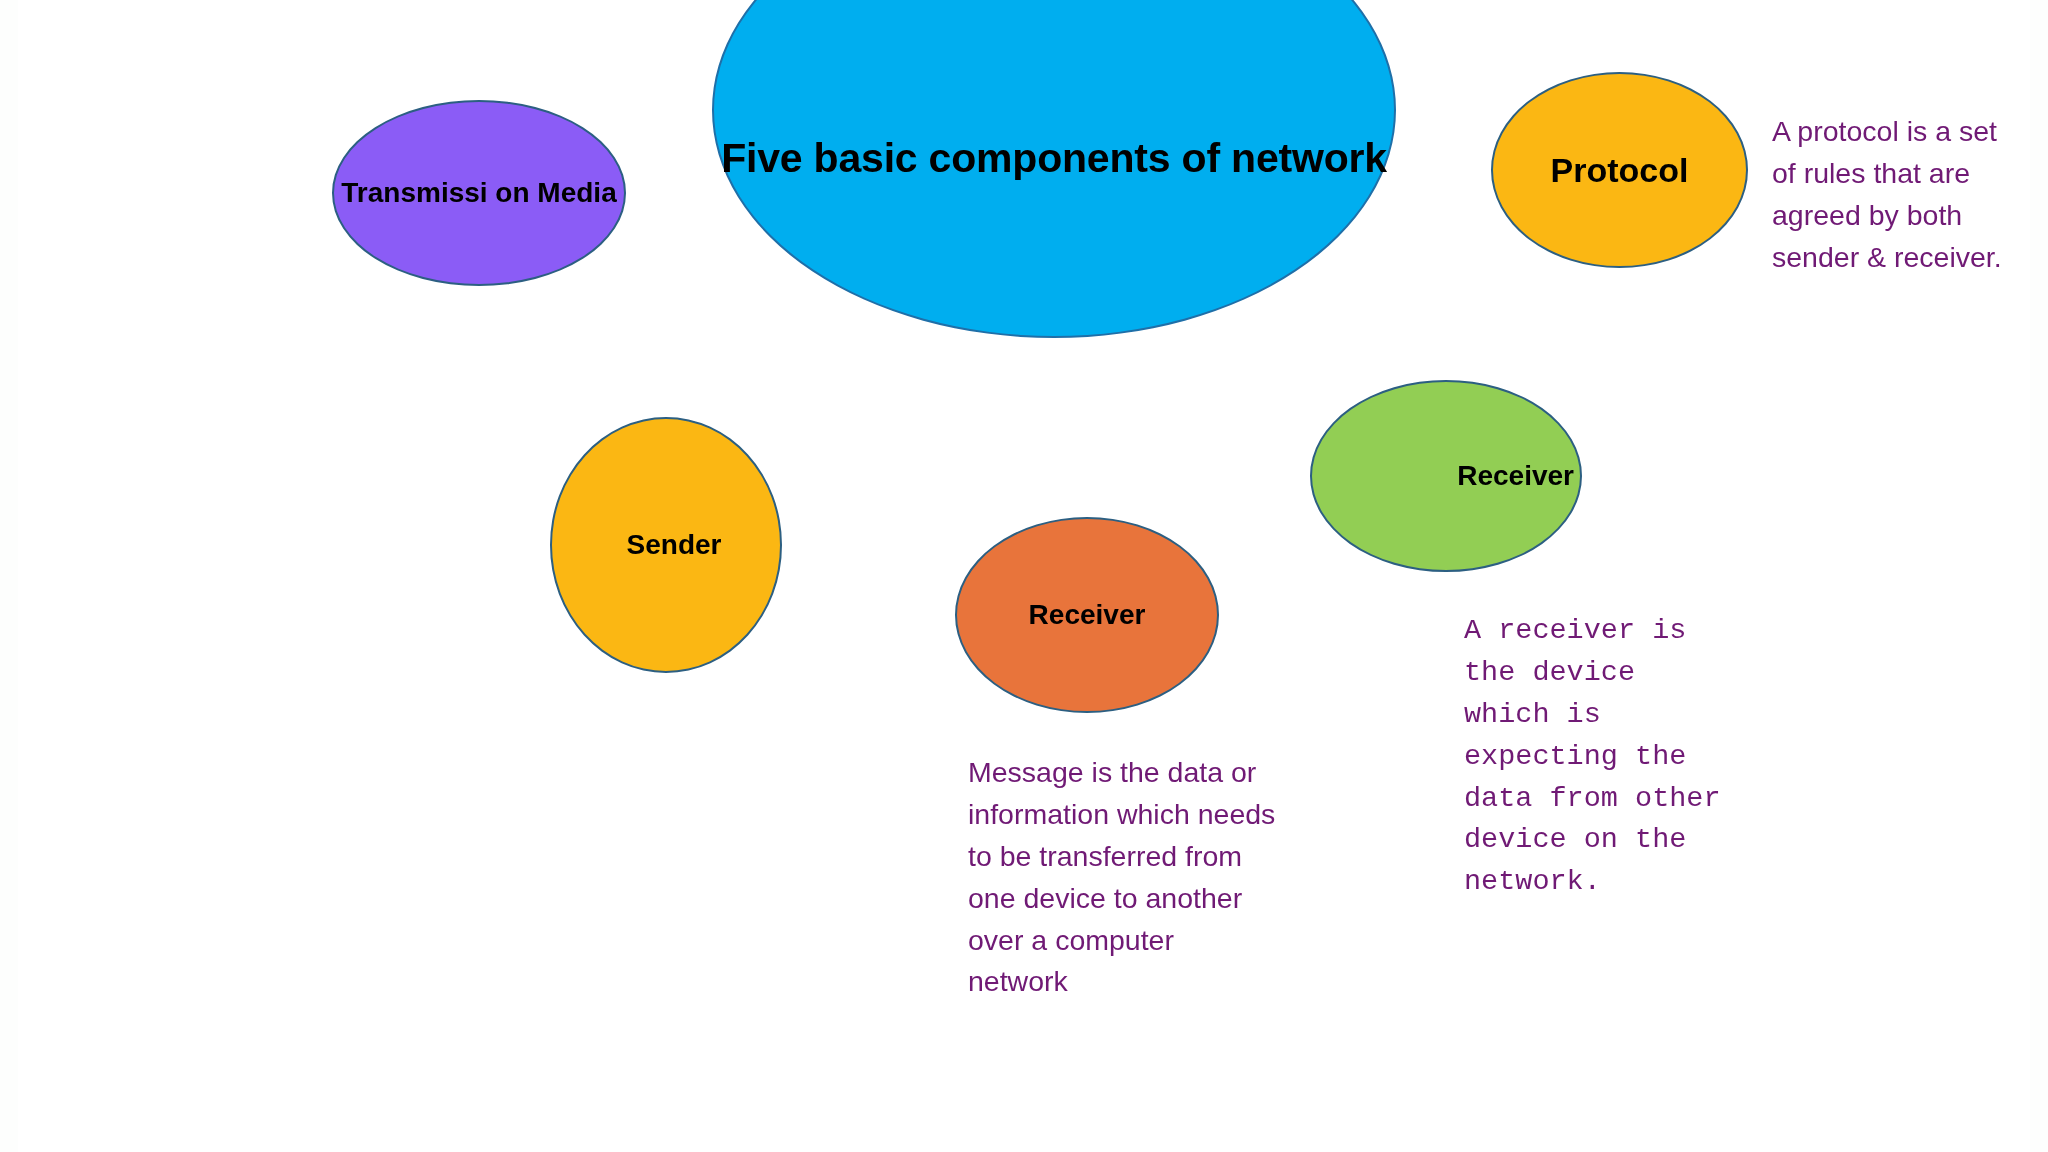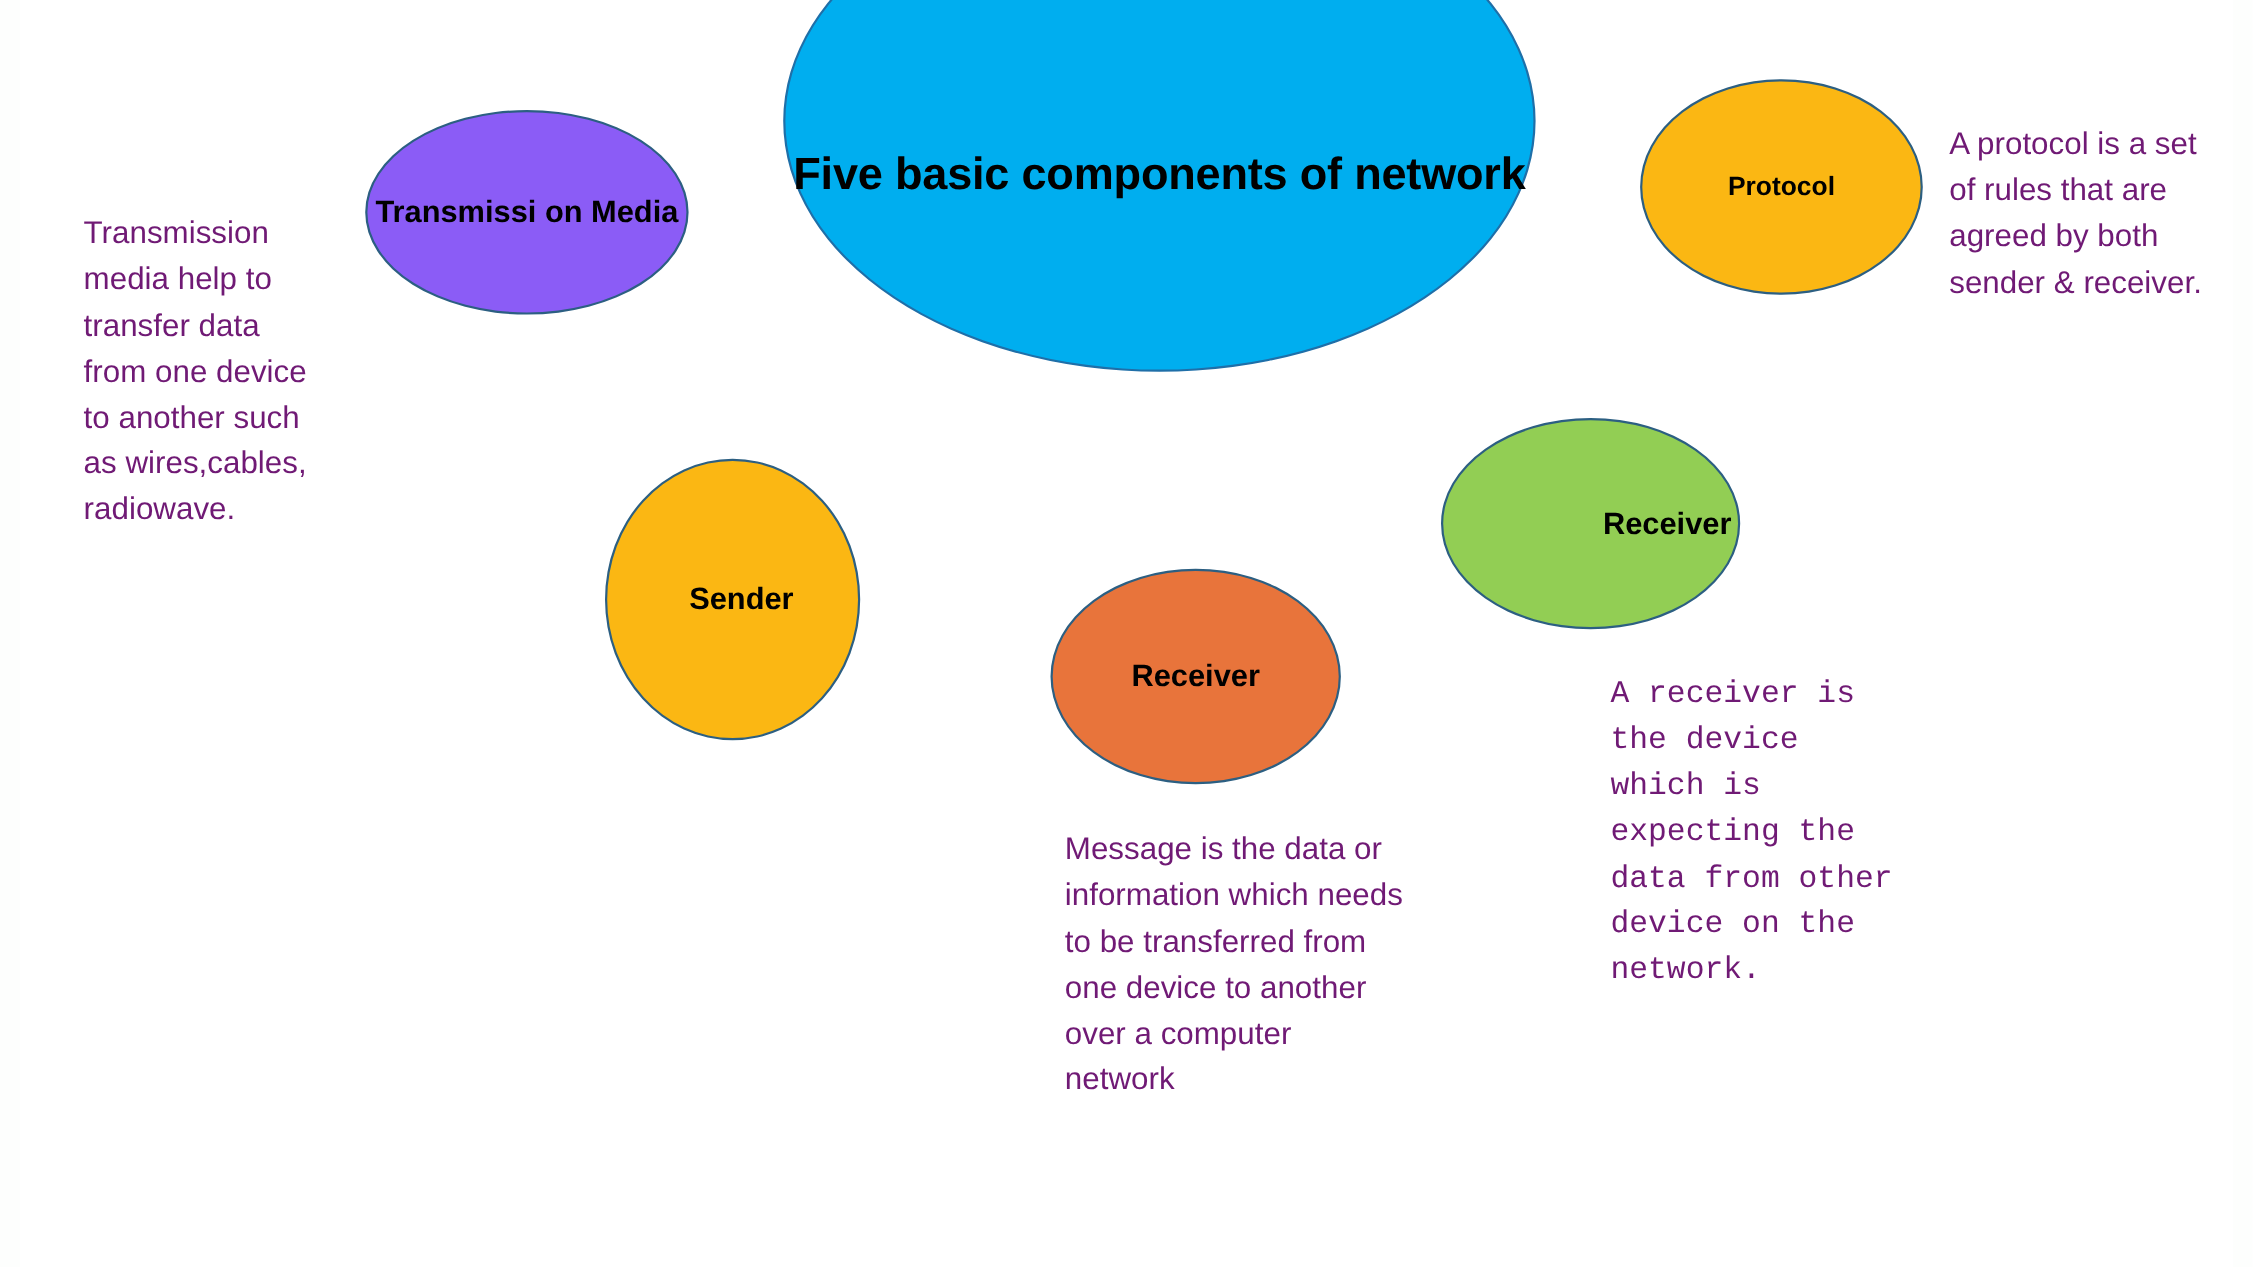--- a/index.html
+++ b/index.html
@@ -84,21 +84,21 @@
     line-height: 1.42;
   }
 
   #shape-protocol {
     left: 1491px;
     top: 72px;
     width: 257px;
     height: 196px;
     background: #FBB713;
   }
-  #shape-protocol .shape-label { font-size: 24px; }
+  #shape-protocol .shape-label { font-size: 34px; }
 
   #shape-sender {
     left: 550px;
     top: 417px;
     width: 232px;
     height: 256px;
     background: #FBB713;
   }
   #shape-sender .shape-label { font-size: 28px; margin-left: 16px; }
 
@@ -163,21 +163,20 @@
   </div>
 
   <div class="shape" id="shape-message">
     <span class="shape-label">Receiver</span>
   </div>
 
   <div class="shape" id="shape-receiver">
     <span class="shape-label">Receiver</span>
   </div>
 
-  <div class="note" id="note-transmission">Transmission media help to transfer data from one device to another such as wires,cables, radiowave.</div>
 
   <div class="note" id="note-protocol">A protocol is a set of rules that are agreed by both sender &amp; receiver.</div>
 
 
   <div class="note" id="note-message">Message is the data or information which needs to be transferred from one device to another over a computer network</div>
 
   <div class="note" id="note-receiver">A receiver is the device which is expecting the data from other device on the network.</div>
 
 </div>
 

